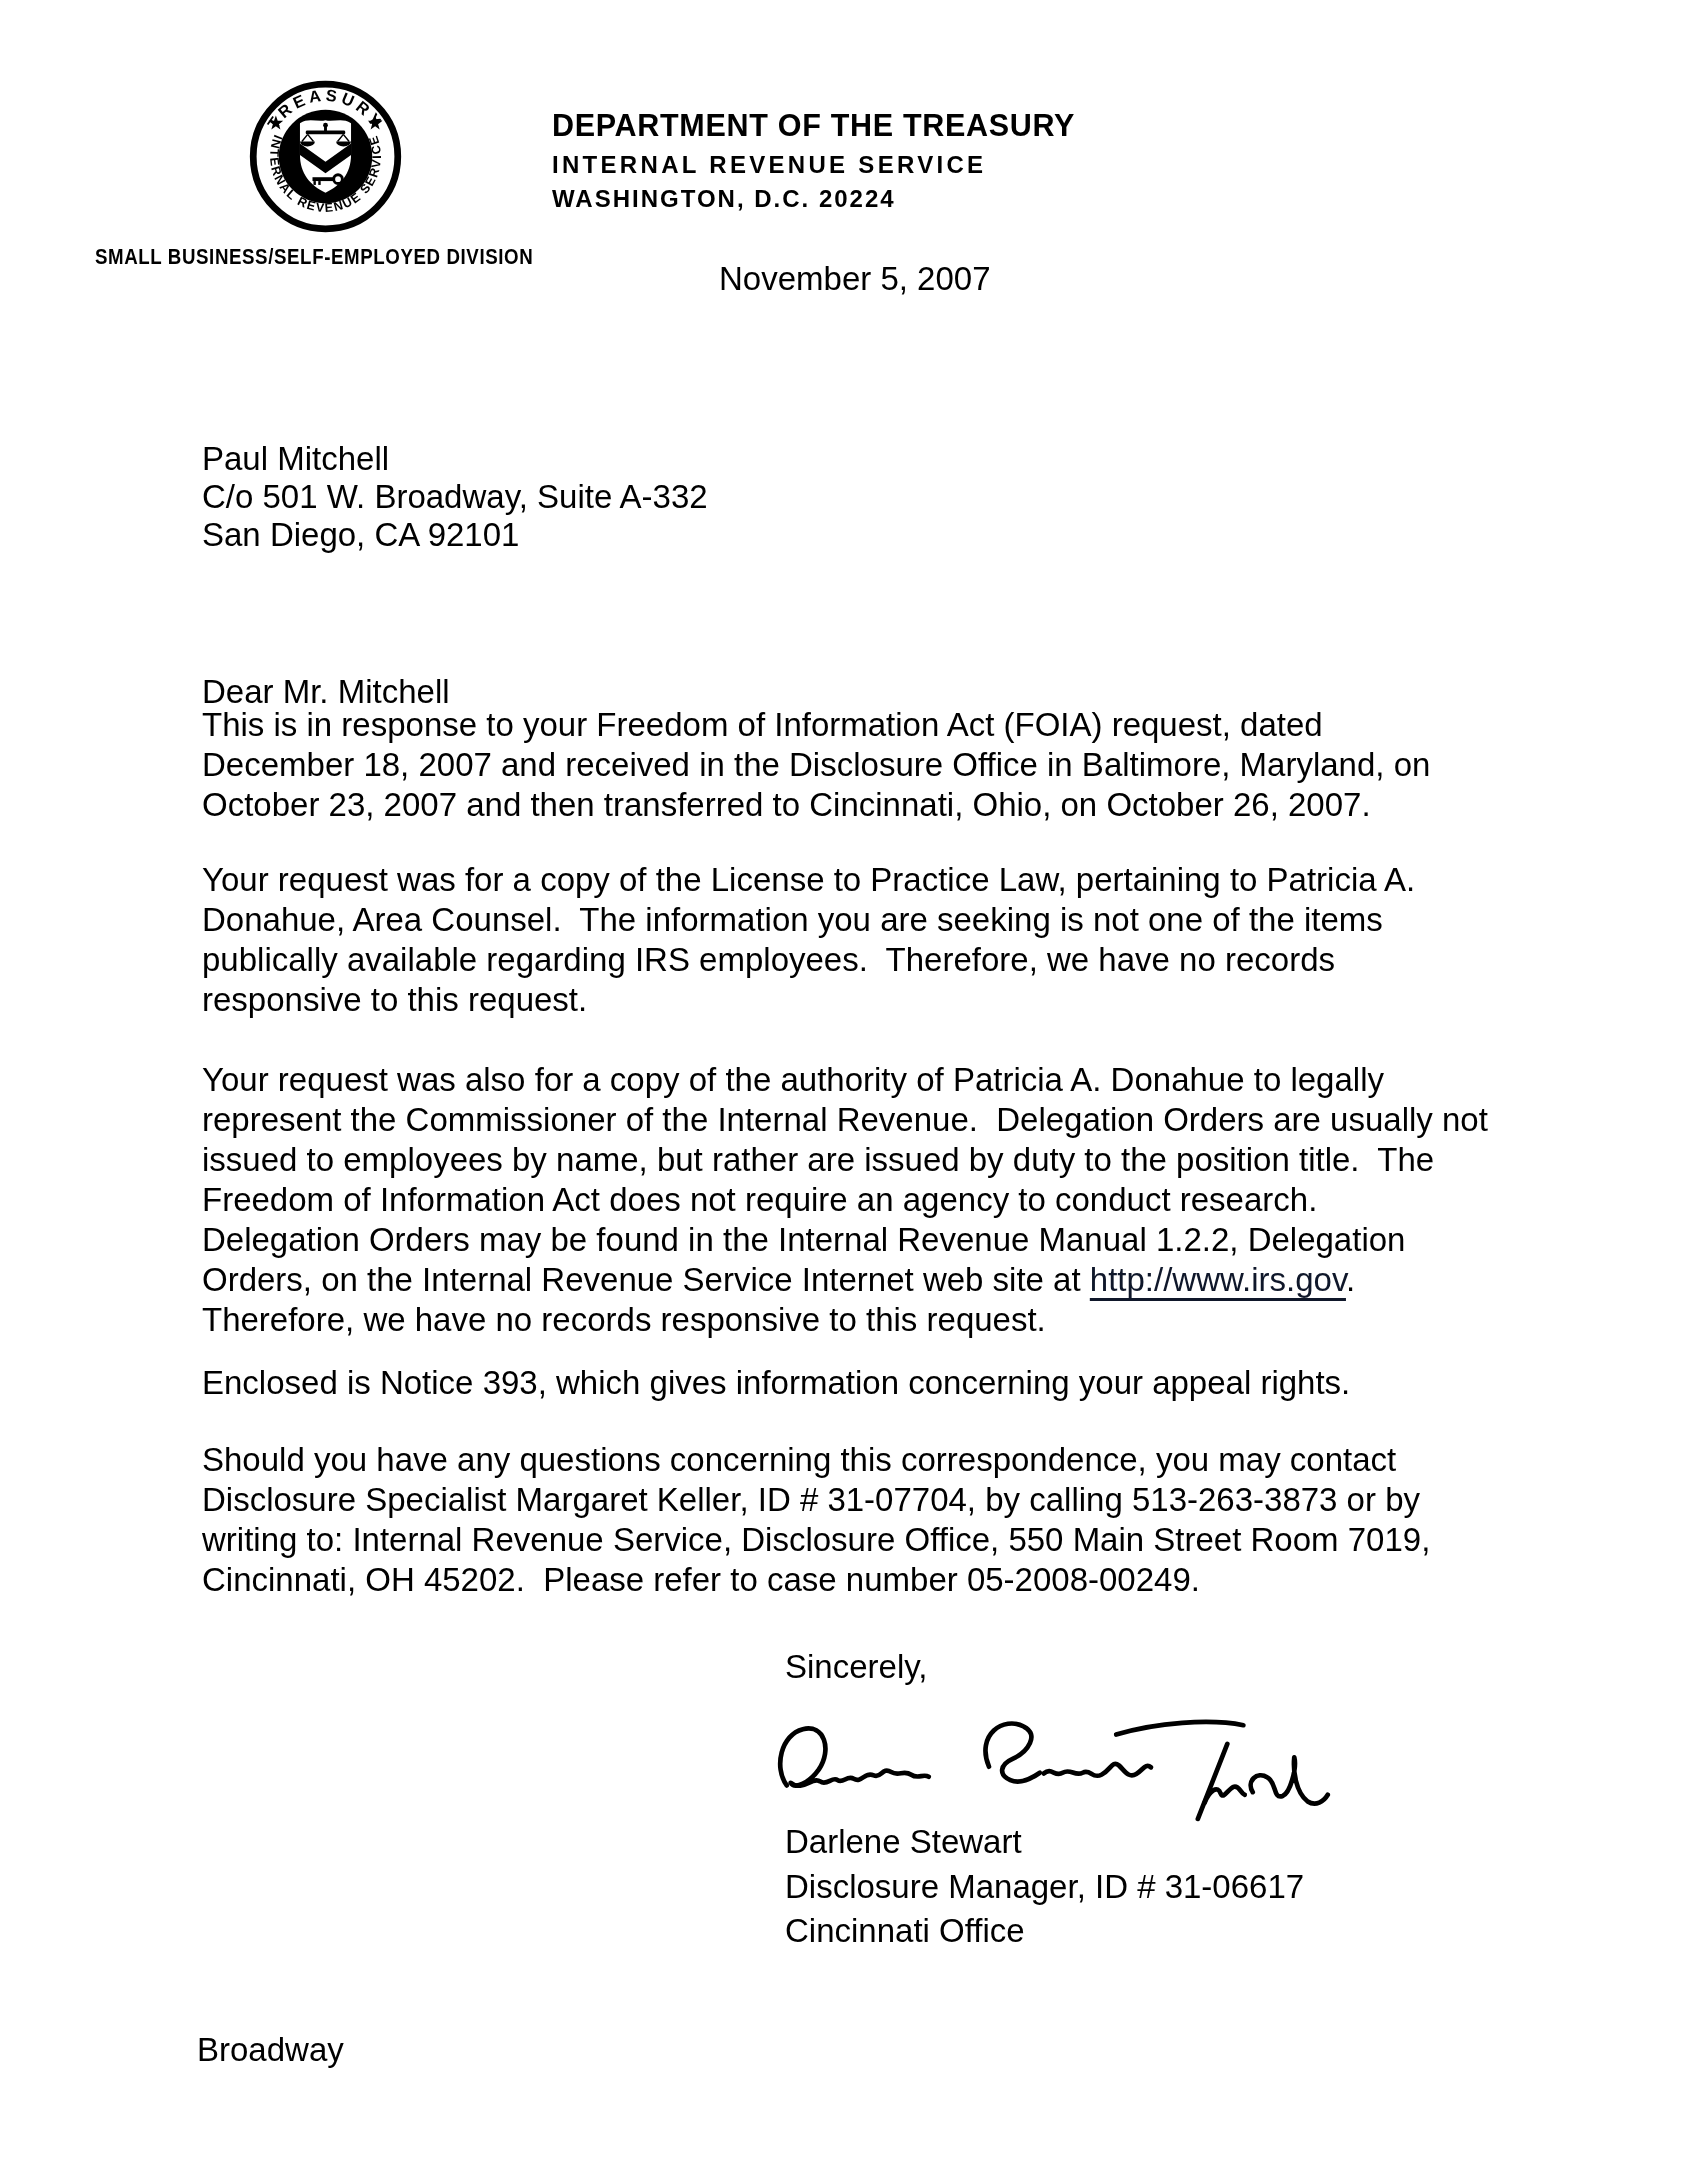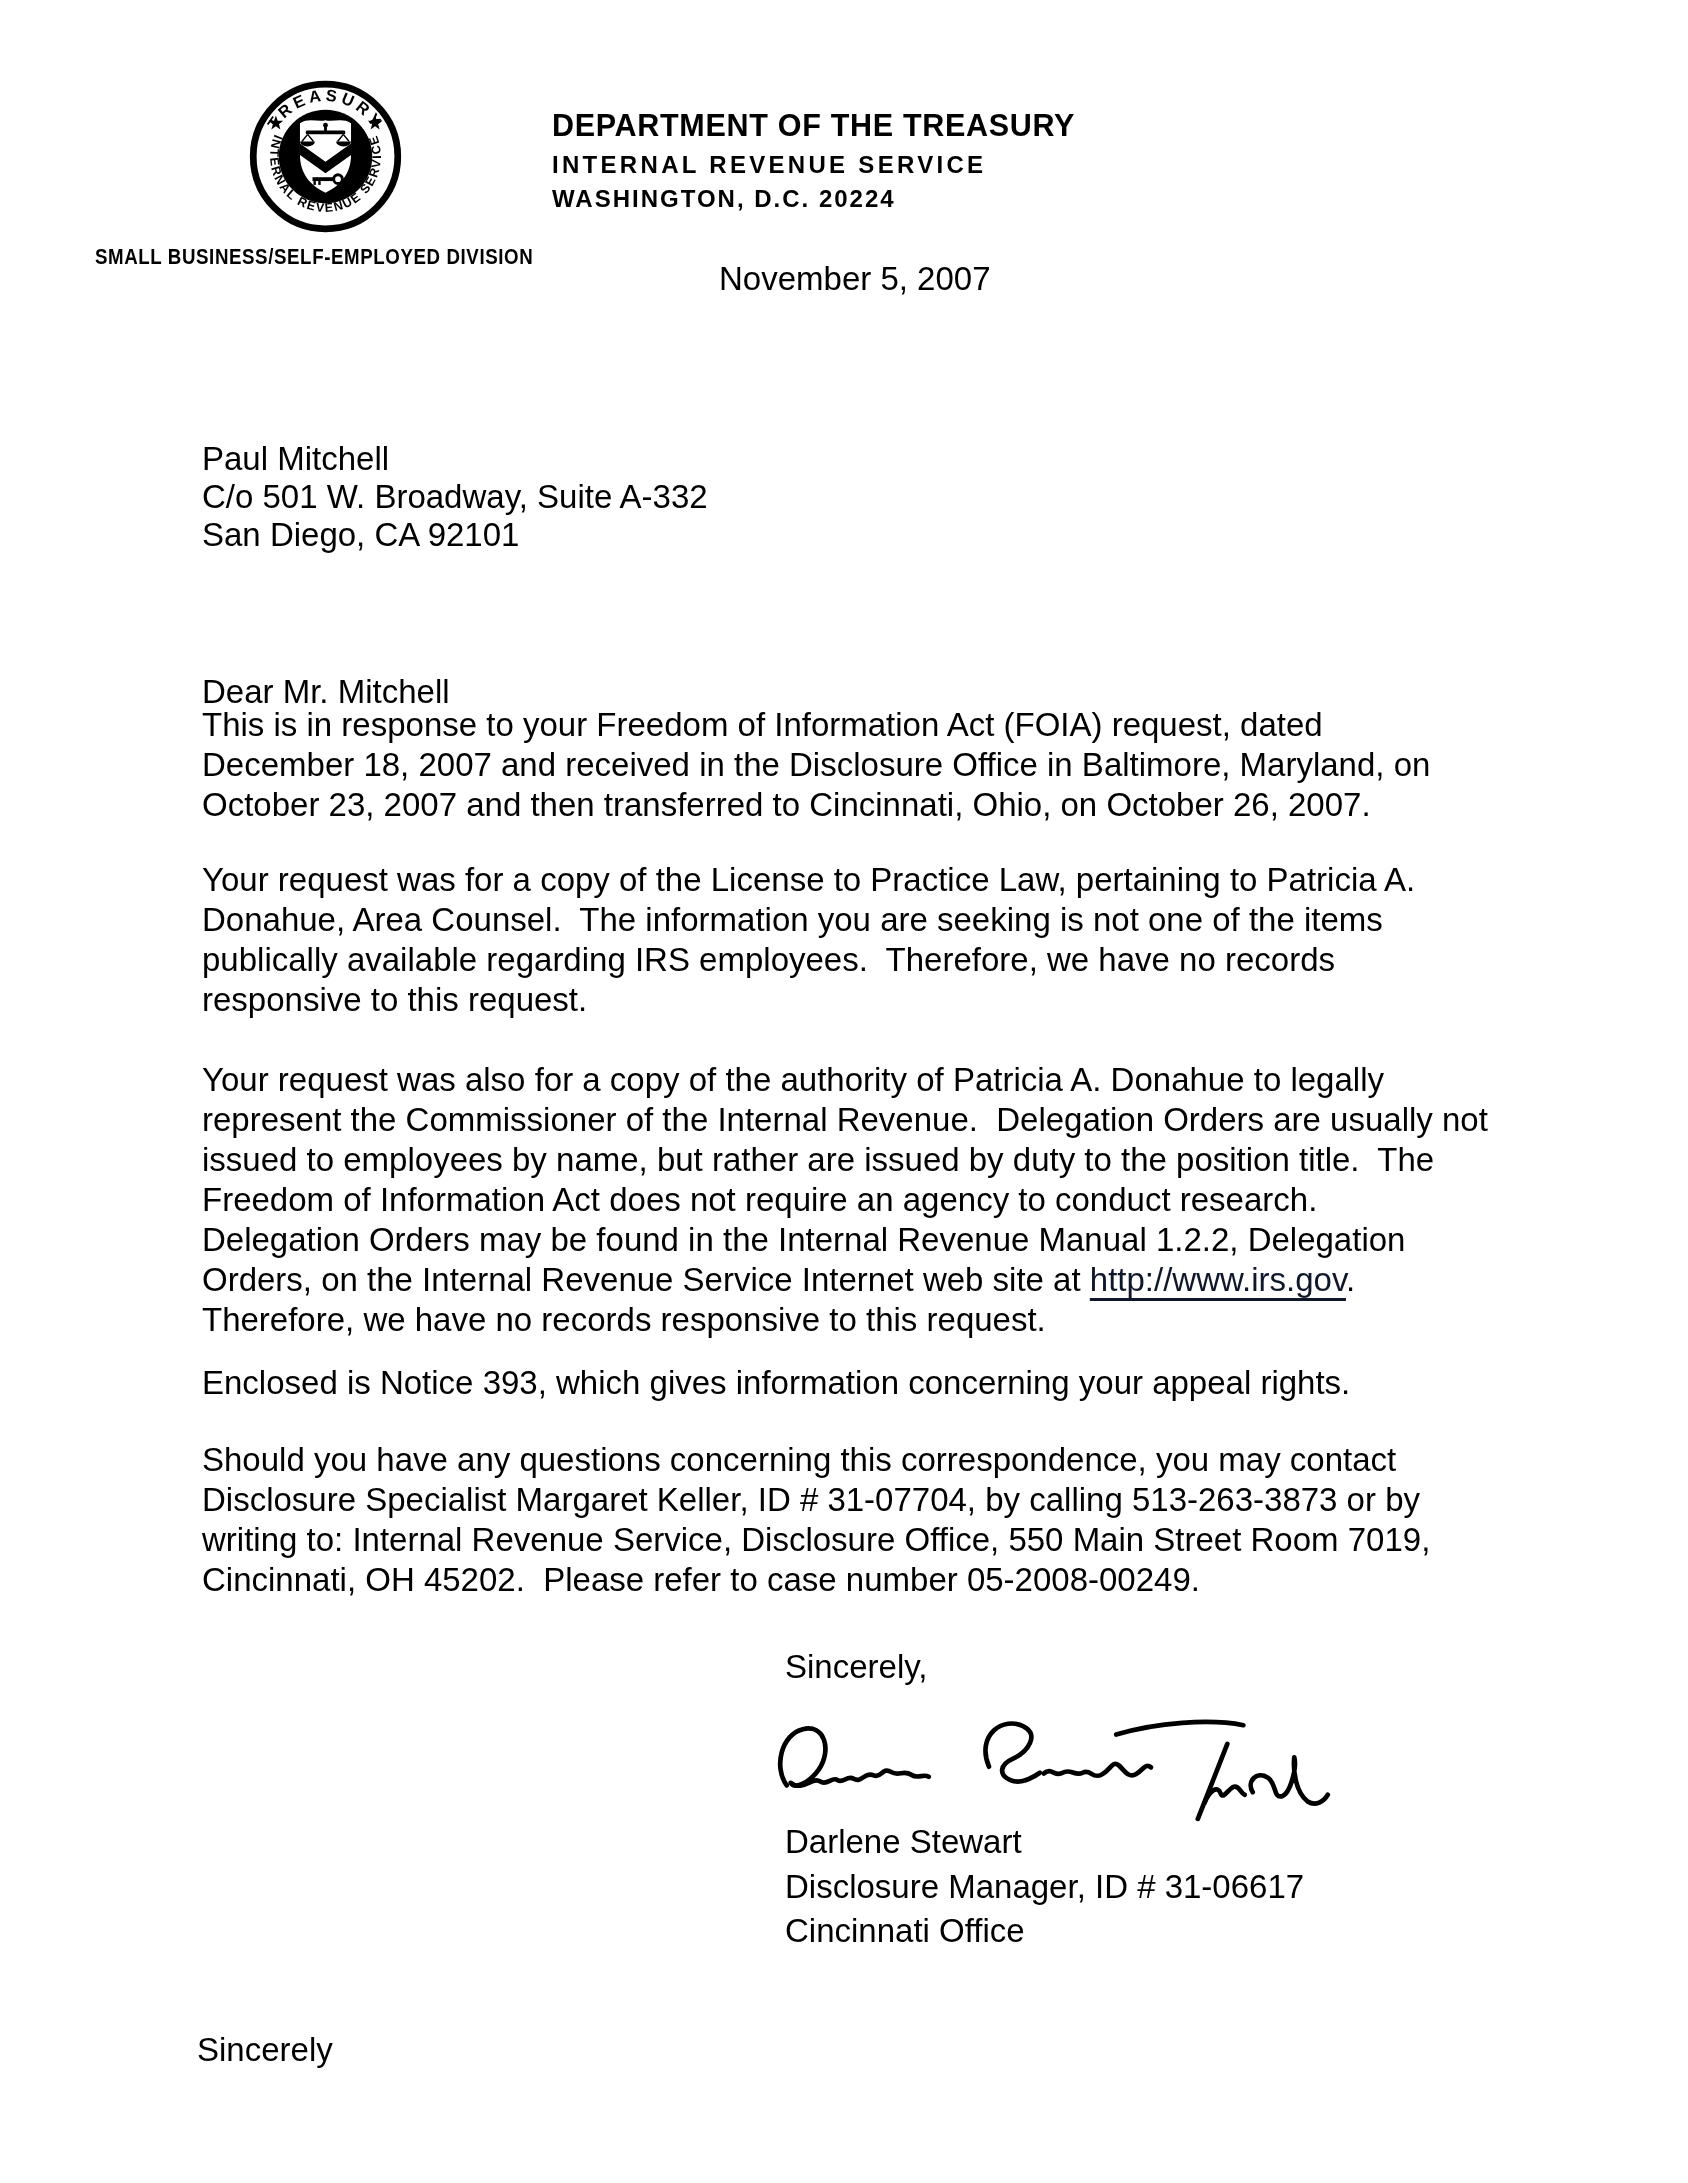--- a/index.html
+++ b/index.html
@@ -149,16 +149,16 @@
         <path d="M652,172 C660,152 672,146 676,158 C680,168 688,150 696,148 C704,146 706,158 712,160"></path>
         <path d="M724,156 C714,140 730,124 746,134 C760,142 754,166 768,162 C780,158 790,120 786,104 C784,124 788,156 806,170 C818,178 830,170 836,160"></path>
       </g>
     </svg>
   </div>
 
   <div class="abs bodytext signer-name">Darlene Stewart</div>
   <div class="abs bodytext signer-title">Disclosure Manager, ID # 31-06617</div>
   <div class="abs bodytext signer-office">Cincinnati Office</div>
 
-  <div class="abs bodytext enclosure">Sincerely</div>
+  <div class="abs bodytext enclosure">Broadway</div>
 
 </div>
 
 
 </body></html>

